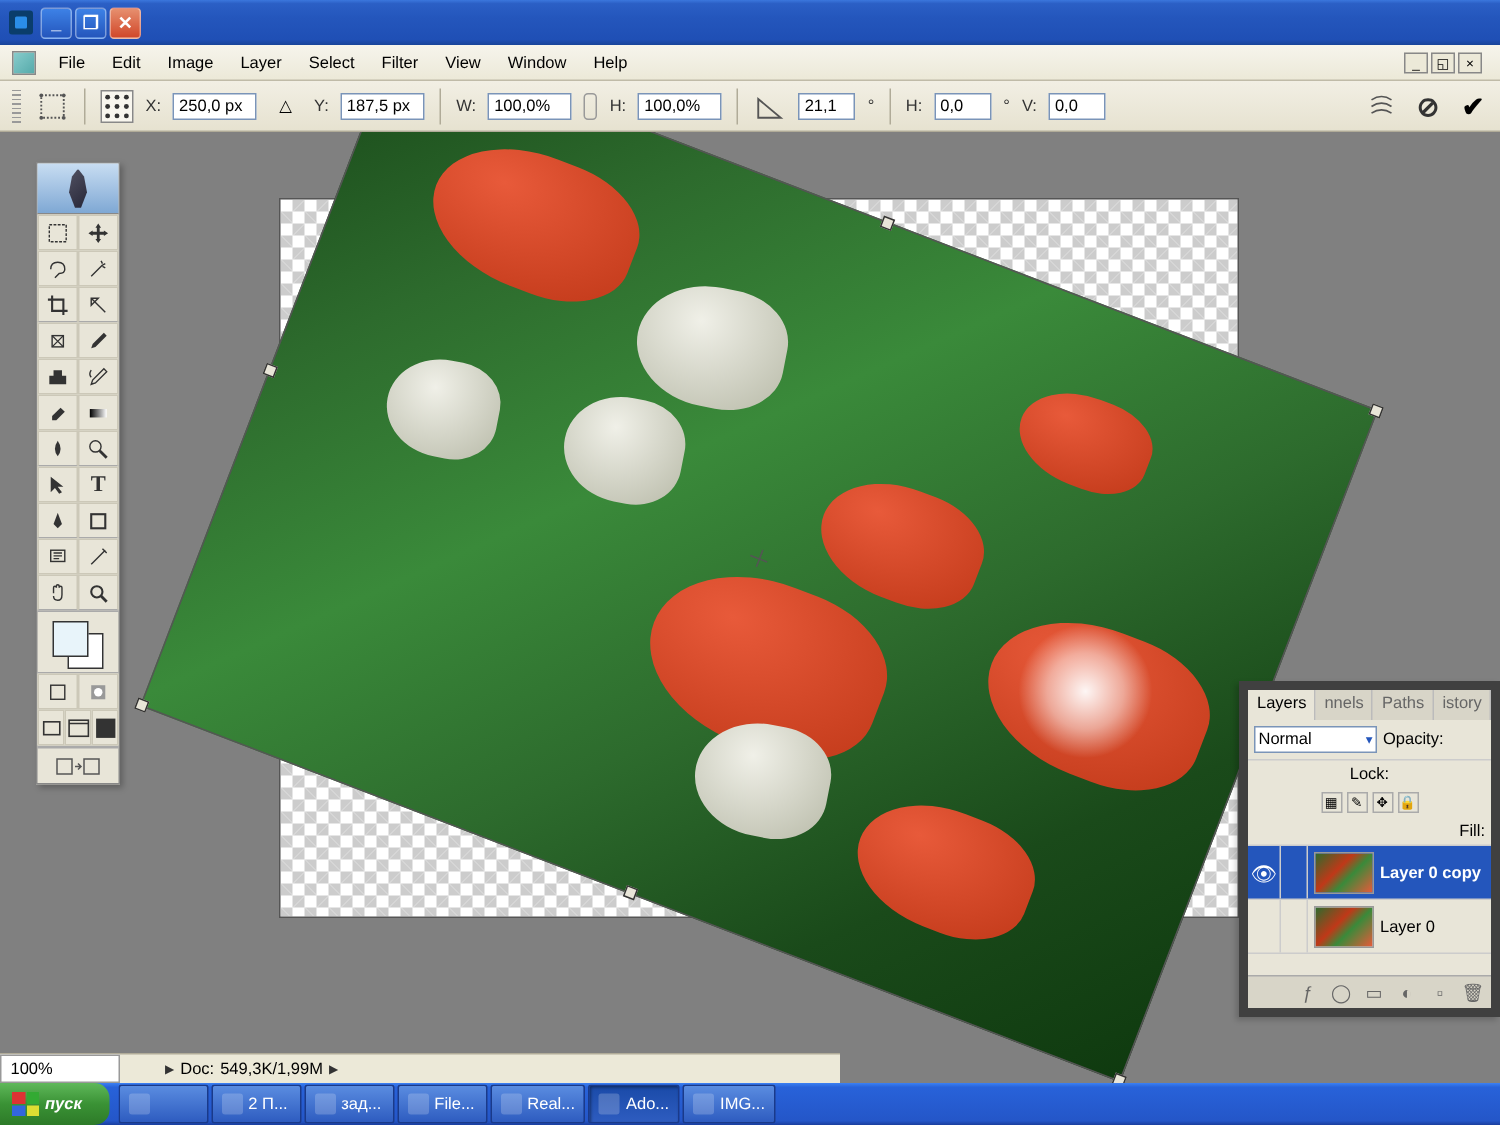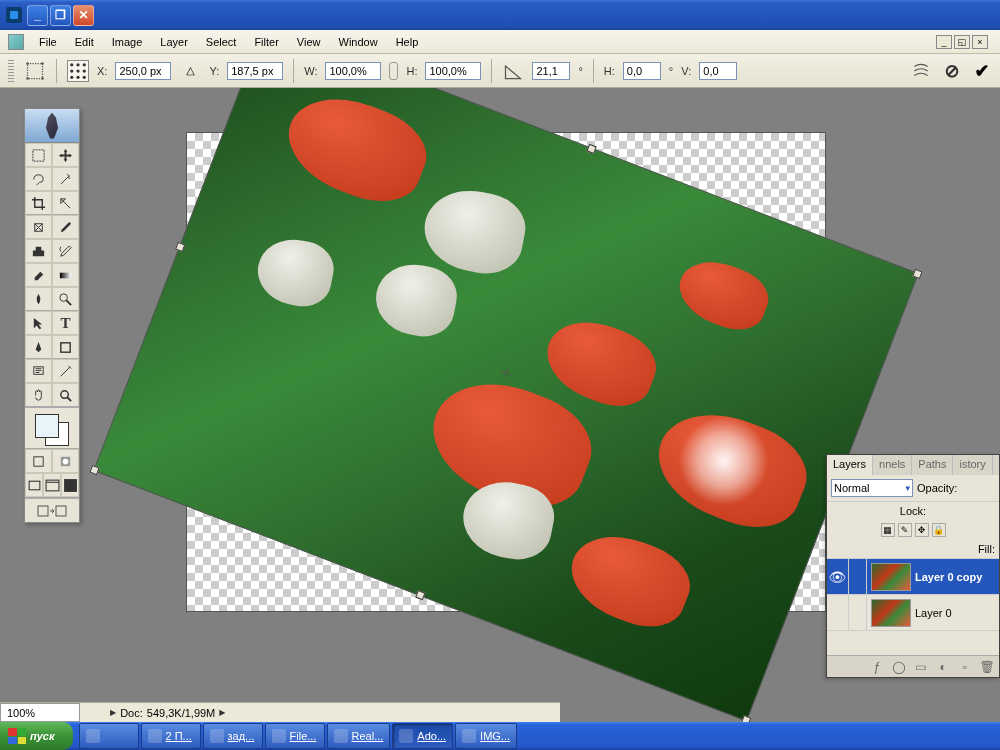--- a/index.html
+++ b/index.html
@@ -68,21 +68,21 @@
 .transform-box { position: absolute; left: 50%; top: 50%; width: 700px; height: 480px; transform: translate(-50%, -50%) rotate(21deg); border: 1px solid #555; pointer-events: none; }
 .handle { position: absolute; width: 8px; height: 8px; border: 1px solid #333; background: #e8e5d8; } .h-tm { top: -4px; left: calc(50% - 4px); } .h-tr { top: -4px; right: -4px; }
 .h-ml { top: calc(50% - 4px); left: -4px; } .h-mr { top: calc(50% - 4px); right: -4px; }
 .h-bl { bottom: -4px; left: -4px; } .h-bm { bottom: -4px; left: calc(50% - 4px); } .h-br { bottom: -4px; right: -4px; }
 .center-mark { position: absolute; top: calc(50% - 6px); left: calc(50% - 6px); width: 12px; height: 12px; }
 .center-mark::before, .center-mark::after { content: ""; position: absolute; background: #555; }
 .center-mark::before { width: 12px; height: 1px; top: 6px; }
 .center-mark::after { width: 1px; height: 12px; left: 6px; }
 
 
-.layers-panel { position: absolute; right: 0; top: 454px; width: 174px; height: 224px; background: #e8e5d8; border: 1px solid #404040; box-shadow: -2px 2px 4px rgba(0,0,0,0.2); }
+.layers-panel { position: absolute; right: 0; top: 454px; width: 174px; height: 224px; background: #e8e5d8; border: 6px solid #404040; box-shadow: -2px 2px 4px rgba(0,0,0,0.2); }
 .panel-tabs { display: flex; height: 20px; background: #d8d5c8; font-size: 10px; }
 .panel-tab { padding: 3px 6px; border-right: 1px solid #bbb; cursor: pointer; color: #666; overflow: hidden; }
 .panel-tab.active { background: #e8e5d8; color: #000; }
 .blend-row { display: flex; align-items: center; padding: 4px; gap: 4px; border-bottom: 1px solid #ccc; }
 .blend-select { flex: 0 0 82px; height: 18px; border: 1px solid #7a94b8; background: white; font-size: 11px; padding: 0 2px; display: flex; align-items: center; justify-content: space-between; }
 .blend-select .arrow { color: #2456bc; font-size: 9px; }
 .lock-row { display: flex; align-items: center; padding: 3px 4px; gap: 6px; border-bottom: 1px solid #ccc; font-size: 10px; flex-direction: column; }
 .lock-row .lock-icons { display: flex; gap: 3px; }
 .lock-row .lock-icon { width: 14px; height: 14px; border: 1px solid #aaa; display: flex; align-items: center; justify-content: center; font-size: 9px; }
 .layer-list { }
@@ -101,21 +101,21 @@
 .statusbar .zoom { width: 80px; padding: 0 6px; border-right: 1px solid #b0ab98; height: 100%; display: flex; align-items: center; background: white; border: 1px solid #999; margin: 0; }
 .statusbar .doc-info { padding: 0 10px; display: flex; align-items: center; gap: 4px; }
 .statusbar .arrow { font-size: 8px; color: #333; }
 
 
 .taskbar { position: absolute; bottom: 0; left: 0; right: 0; height: 28px; background: linear-gradient(to bottom, #3c81f3 0%, #2862d9 10%, #2456c8 90%, #1a3f9e 100%); display: flex; align-items: center; }
 .start-btn { height: 28px; padding: 0 18px 0 8px; background: linear-gradient(to bottom, #5fb85a 0%, #3a9235 50%, #2d7a28 100%); border-radius: 0 10px 10px 0; display: flex; align-items: center; gap: 4px; color: white; font-weight: bold; font-style: italic; font-size: 14px; cursor: pointer; }
 .start-flag { width: 18px; height: 16px; display: grid; grid-template-columns: 1fr 1fr; grid-template-rows: 1fr 1fr; gap: 1px; }
 .start-flag div:nth-child(1){background:#d33;} .start-flag div:nth-child(2){background:#3a3;} .start-flag div:nth-child(3){background:#36d;} .start-flag div:nth-child(4){background:#dd3;}
 .task-items { display: flex; gap: 2px; margin-left: 6px; flex: 1; overflow: hidden; }
-.task-item { height: 22px; padding: 12px 6px; background: linear-gradient(to bottom, #5a8ce0, #2e5cc0); border: 1px solid #1a3a8a; border-radius: 2px; display: flex; align-items: center; gap: 4px; color: white; font-size: 11px; min-width: 60px; max-width: 100px; cursor: pointer; overflow: hidden; white-space: nowrap; text-decoration: underline; }
+.task-item { height: 22px; padding: 12px 6px; background: linear-gradient(to bottom, #5a8ce0, #2e5cc0); border: 1px solid #1a3a8a; border-radius: 2px; display: flex; align-items: center; gap: 4px; color: white; font-size: 11px; min-width: 60px; max-width: 100px; cursor: pointer; overflow: hidden; white-space: nowrap; }
 .task-item.active { background: linear-gradient(to bottom, #1a4aa8, #2e5cc0); box-shadow: inset 1px 1px 2px rgba(0,0,0,0.4); }
 .task-item .ti-icon { width: 14px; height: 14px; background: #fff3; border-radius: 2px; flex-shrink: 0; }
 .tray { height: 28px; background: linear-gradient(to bottom, #1a9ee8, #0f7ac8); display: flex; align-items: center; padding: 0 8px; gap: 6px; color: white; font-size: 11px; }
 .tray .tray-icon { width: 14px; height: 14px; display: flex; align-items: center; justify-content: center; font-size: 10px; }
 .tray .lang { font-weight: bold; }
 </style>
 </head>
 <body>
 
 <div class="titlebar">

